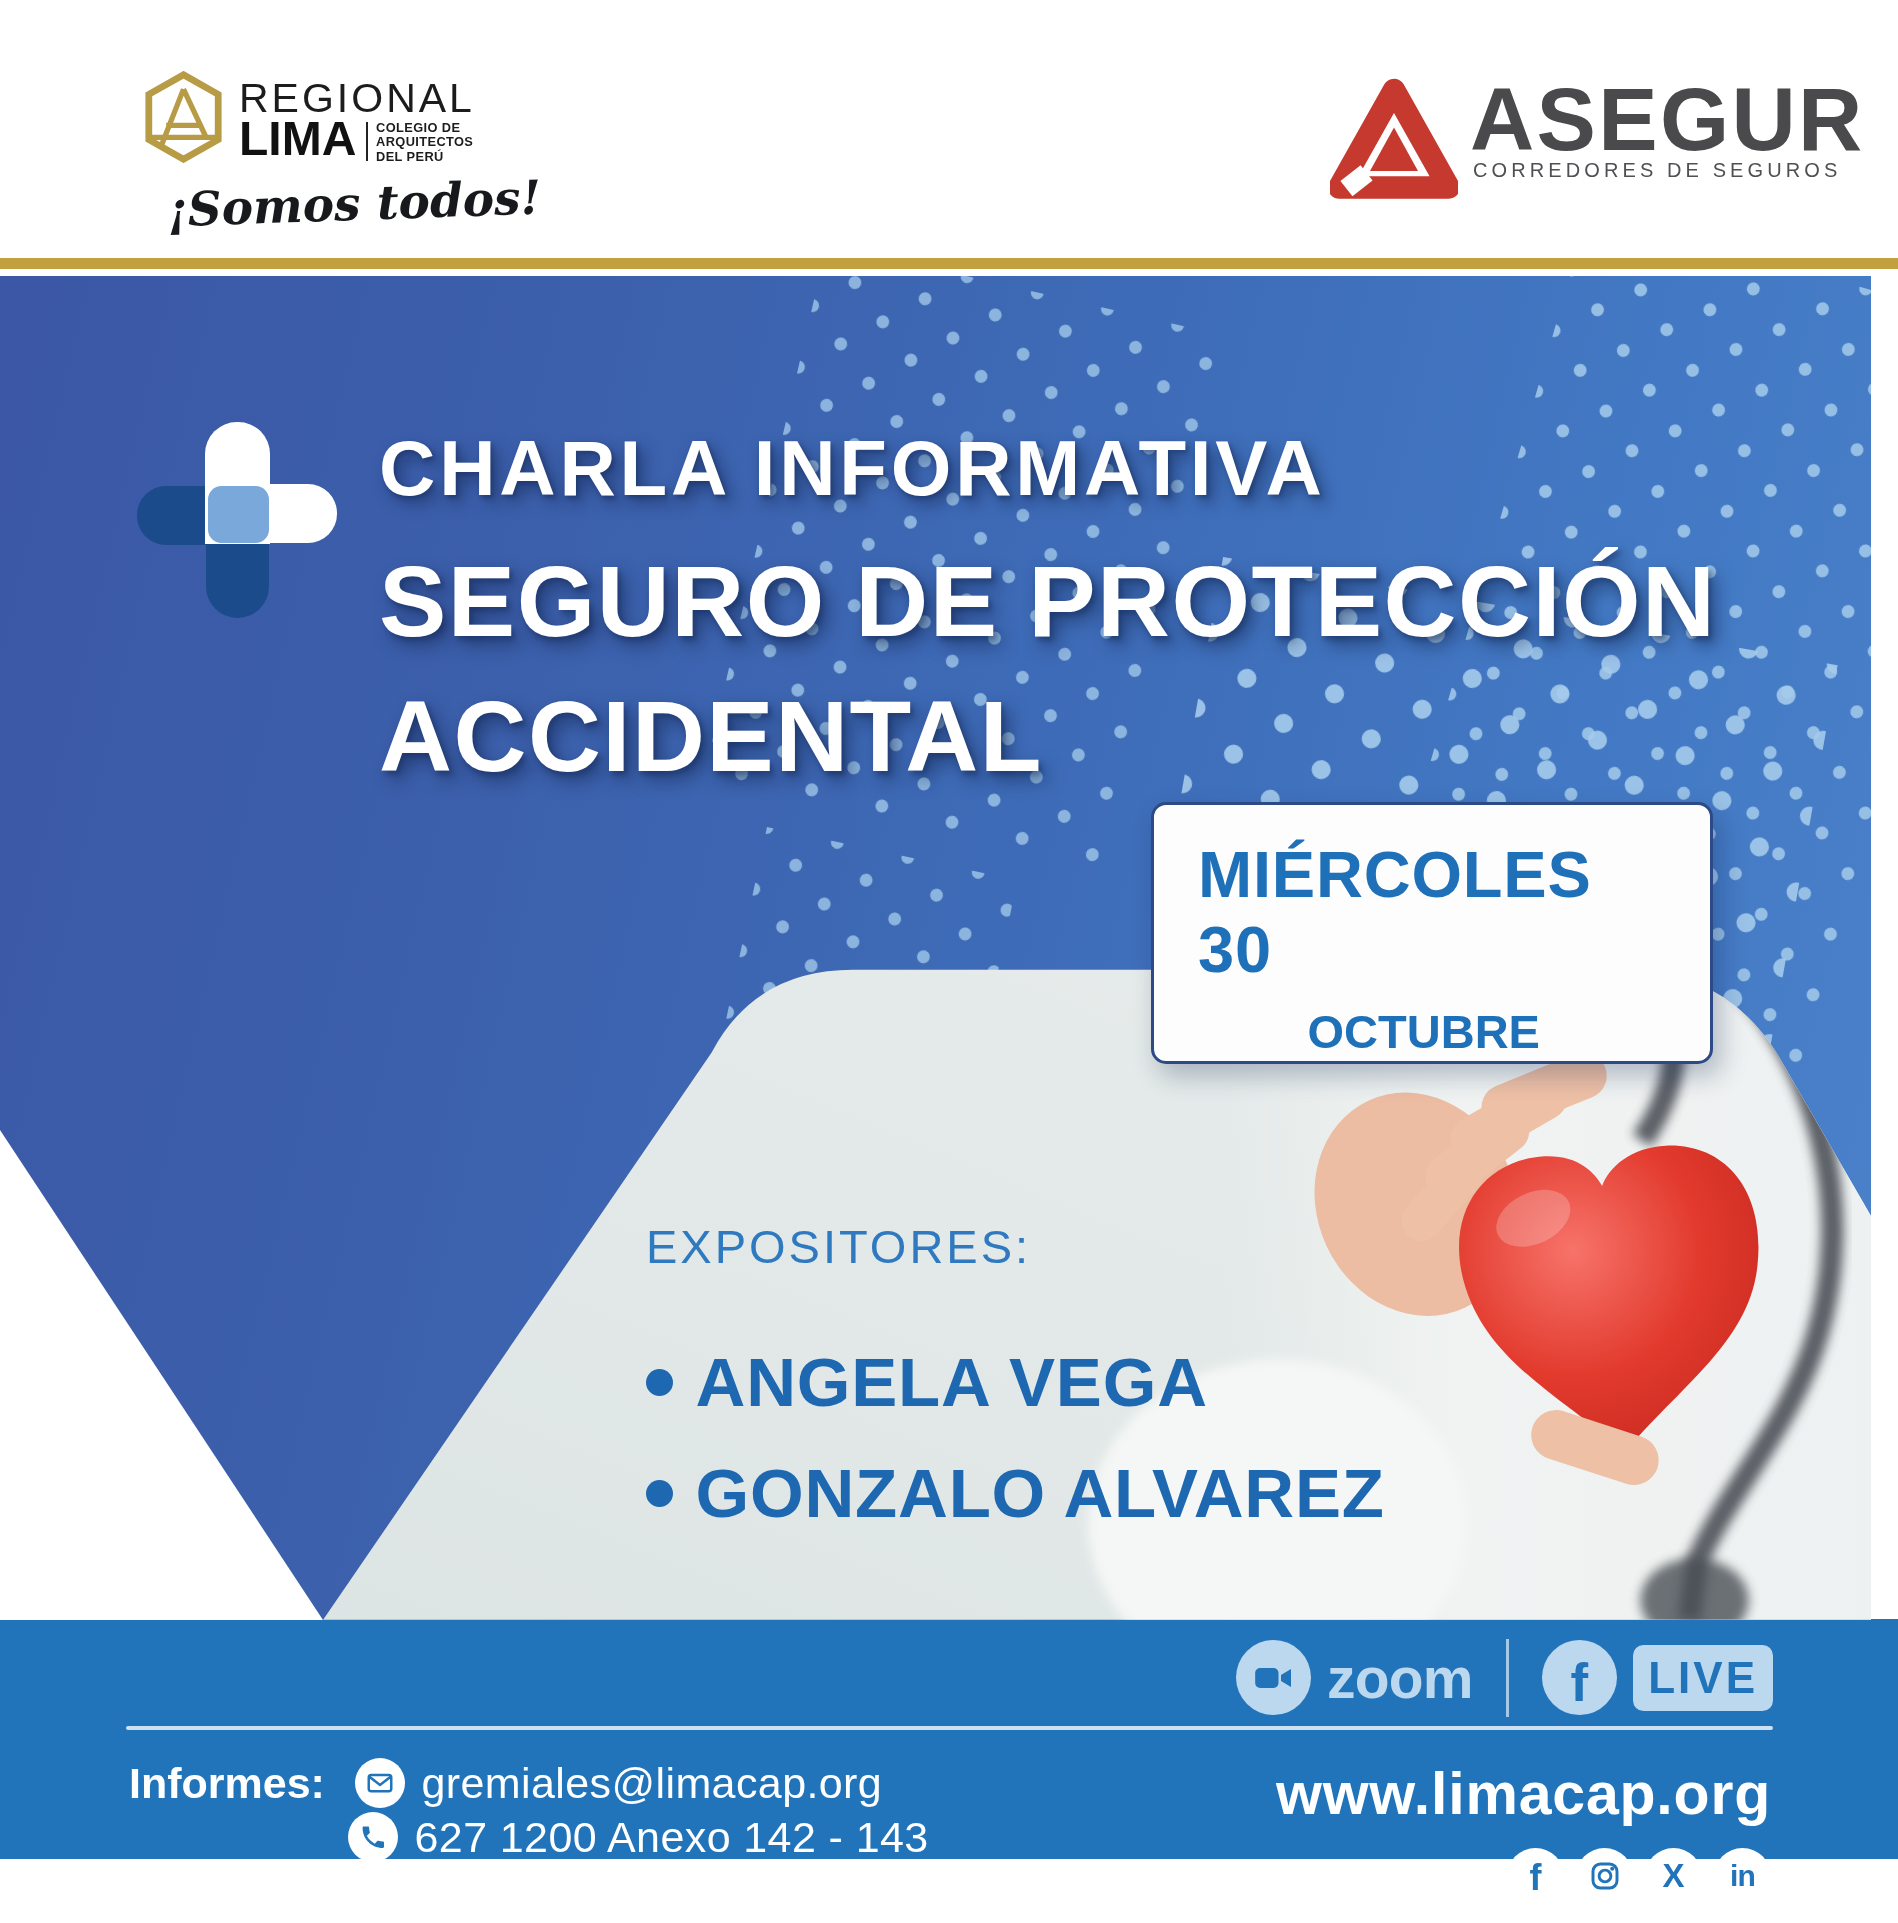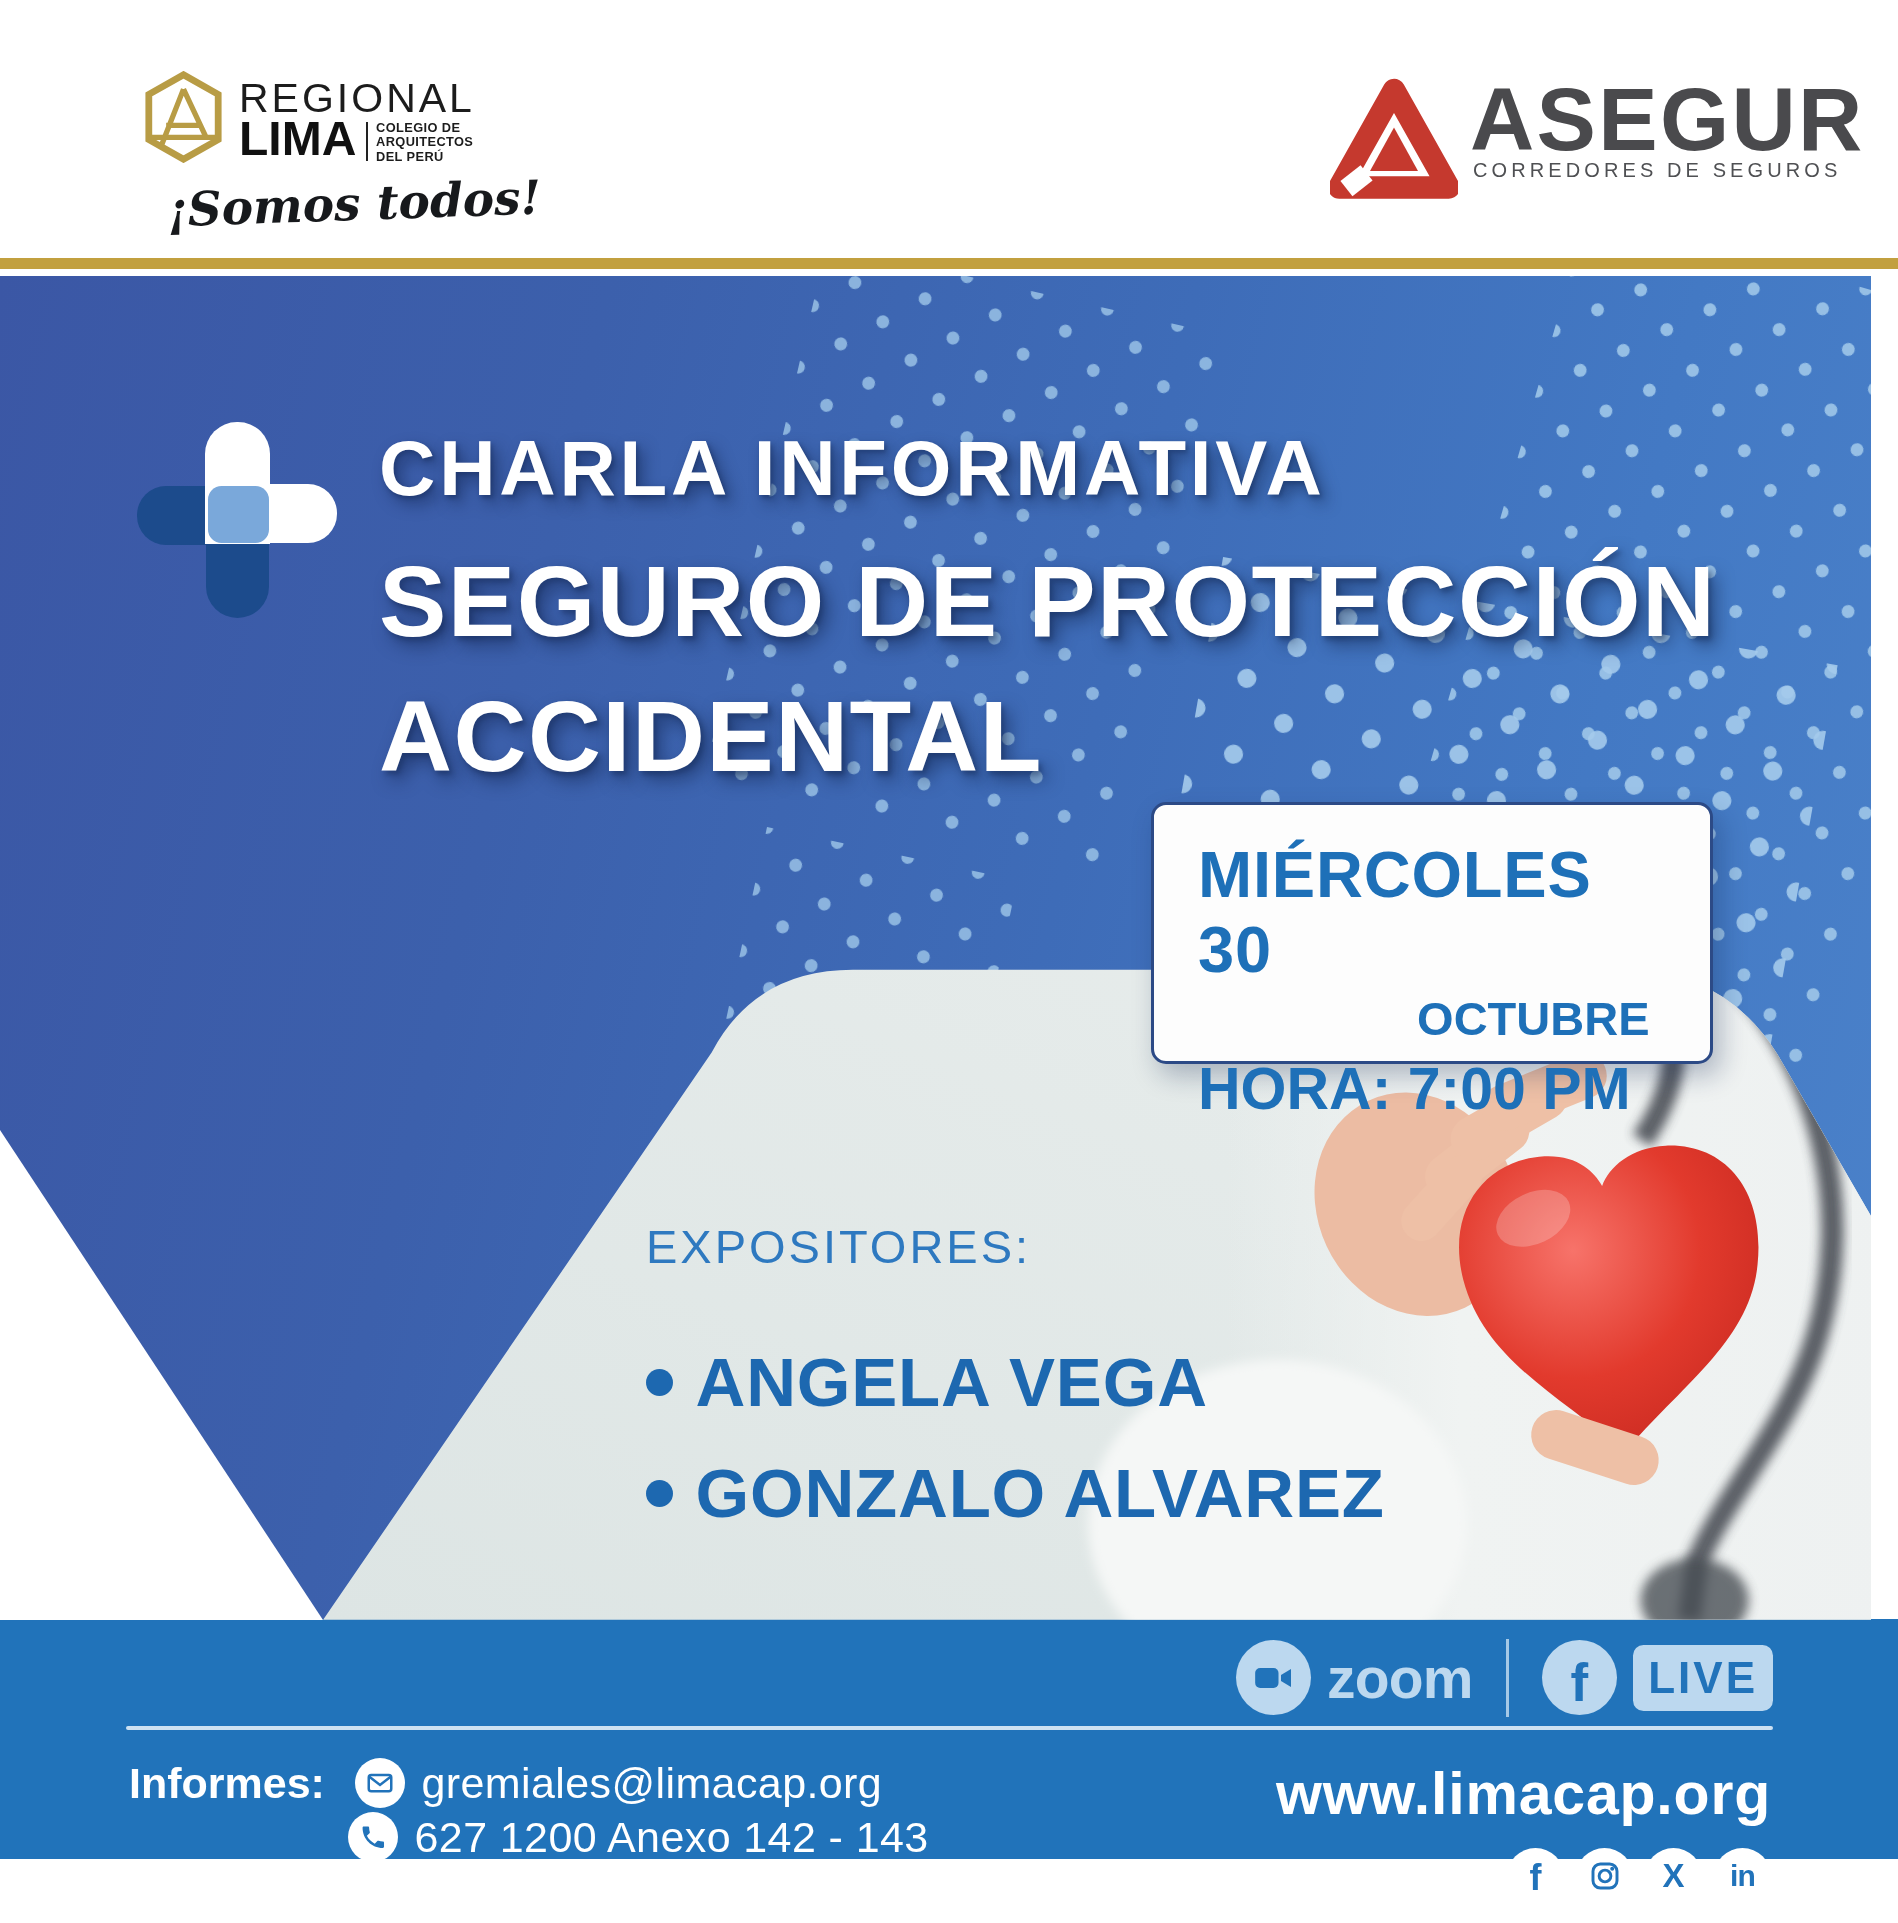--- a/index.html
+++ b/index.html
@@ -61,21 +61,21 @@
             text-shadow:7.5px 9px 16.5px rgba(12,28,66,.5),3px 3.8px 5.3px rgba(12,28,66,.35);}
   .title-l2{margin-top:19.5px;font-size:101px;font-weight:700;letter-spacing:1.5px;
             text-shadow:7.5px 9px 16.5px rgba(12,28,66,.5),3px 3.8px 5.3px rgba(12,28,66,.35);}
 
   
   .date-box{position:absolute;left:1151px;top:526px;width:562px;height:262px;background:#fdfdfd;
             border:3.8px solid #2c4a86;border-radius:15px;z-index:6;box-sizing:border-box;
             padding:32px 44px 0 44px;color:#1e70b8;
             box-shadow:7.5px 12px 25.6px rgba(15,35,80,.28);}
   .date-day{font-size:65px;font-weight:700;letter-spacing:0.8px;}
-  .date-month{font-size:47px;font-weight:700;text-align:right;padding-right:16.5px;margin-top:4px;}
+  .date-month{font-size:47px;font-weight:700;text-align:center;padding-right:16.5px;margin-top:17px;}
   .date-time{font-size:59px;font-weight:700;margin-top:9px;}
 
   
   .speakers{position:absolute;left:646px;top:943px;z-index:6;}
   .speakers-heading{font-size:47px;letter-spacing:3px;color:#2e79c0;font-weight:400;}
   .speaker-row{display:flex;align-items:center;gap:22.5px;margin-top:32px;}
   .speaker-row.first{margin-top:69px;}
   .bullet{width:27px;height:27px;border-radius:50%;background:#1d68b0;}
   .speaker-name{font-size:69px;font-weight:700;color:#1d68b0;letter-spacing:0.8px;}
 
@@ -216,21 +216,20 @@
 
     <div class="title-block">
       <div class="kicker">CHARLA INFORMATIVA</div>
       <div class="title-l1">SEGURO DE PROTECCIÓN</div>
       <div class="title-l2">ACCIDENTAL</div>
     </div>
 
     <div class="date-box">
       <div class="date-day">MIÉRCOLES 30</div>
       <div class="date-month">OCTUBRE</div>
-      <div class="date-time">HORA: 7:00 PM</div>
     </div>
 
     <div class="speakers">
       <div class="speakers-heading">EXPOSITORES:</div>
       <div class="speaker-row first">
         <div class="bullet"></div>
         <div class="speaker-name">ANGELA VEGA</div>
       </div>
       <div class="speaker-row">
         <div class="bullet"></div>

